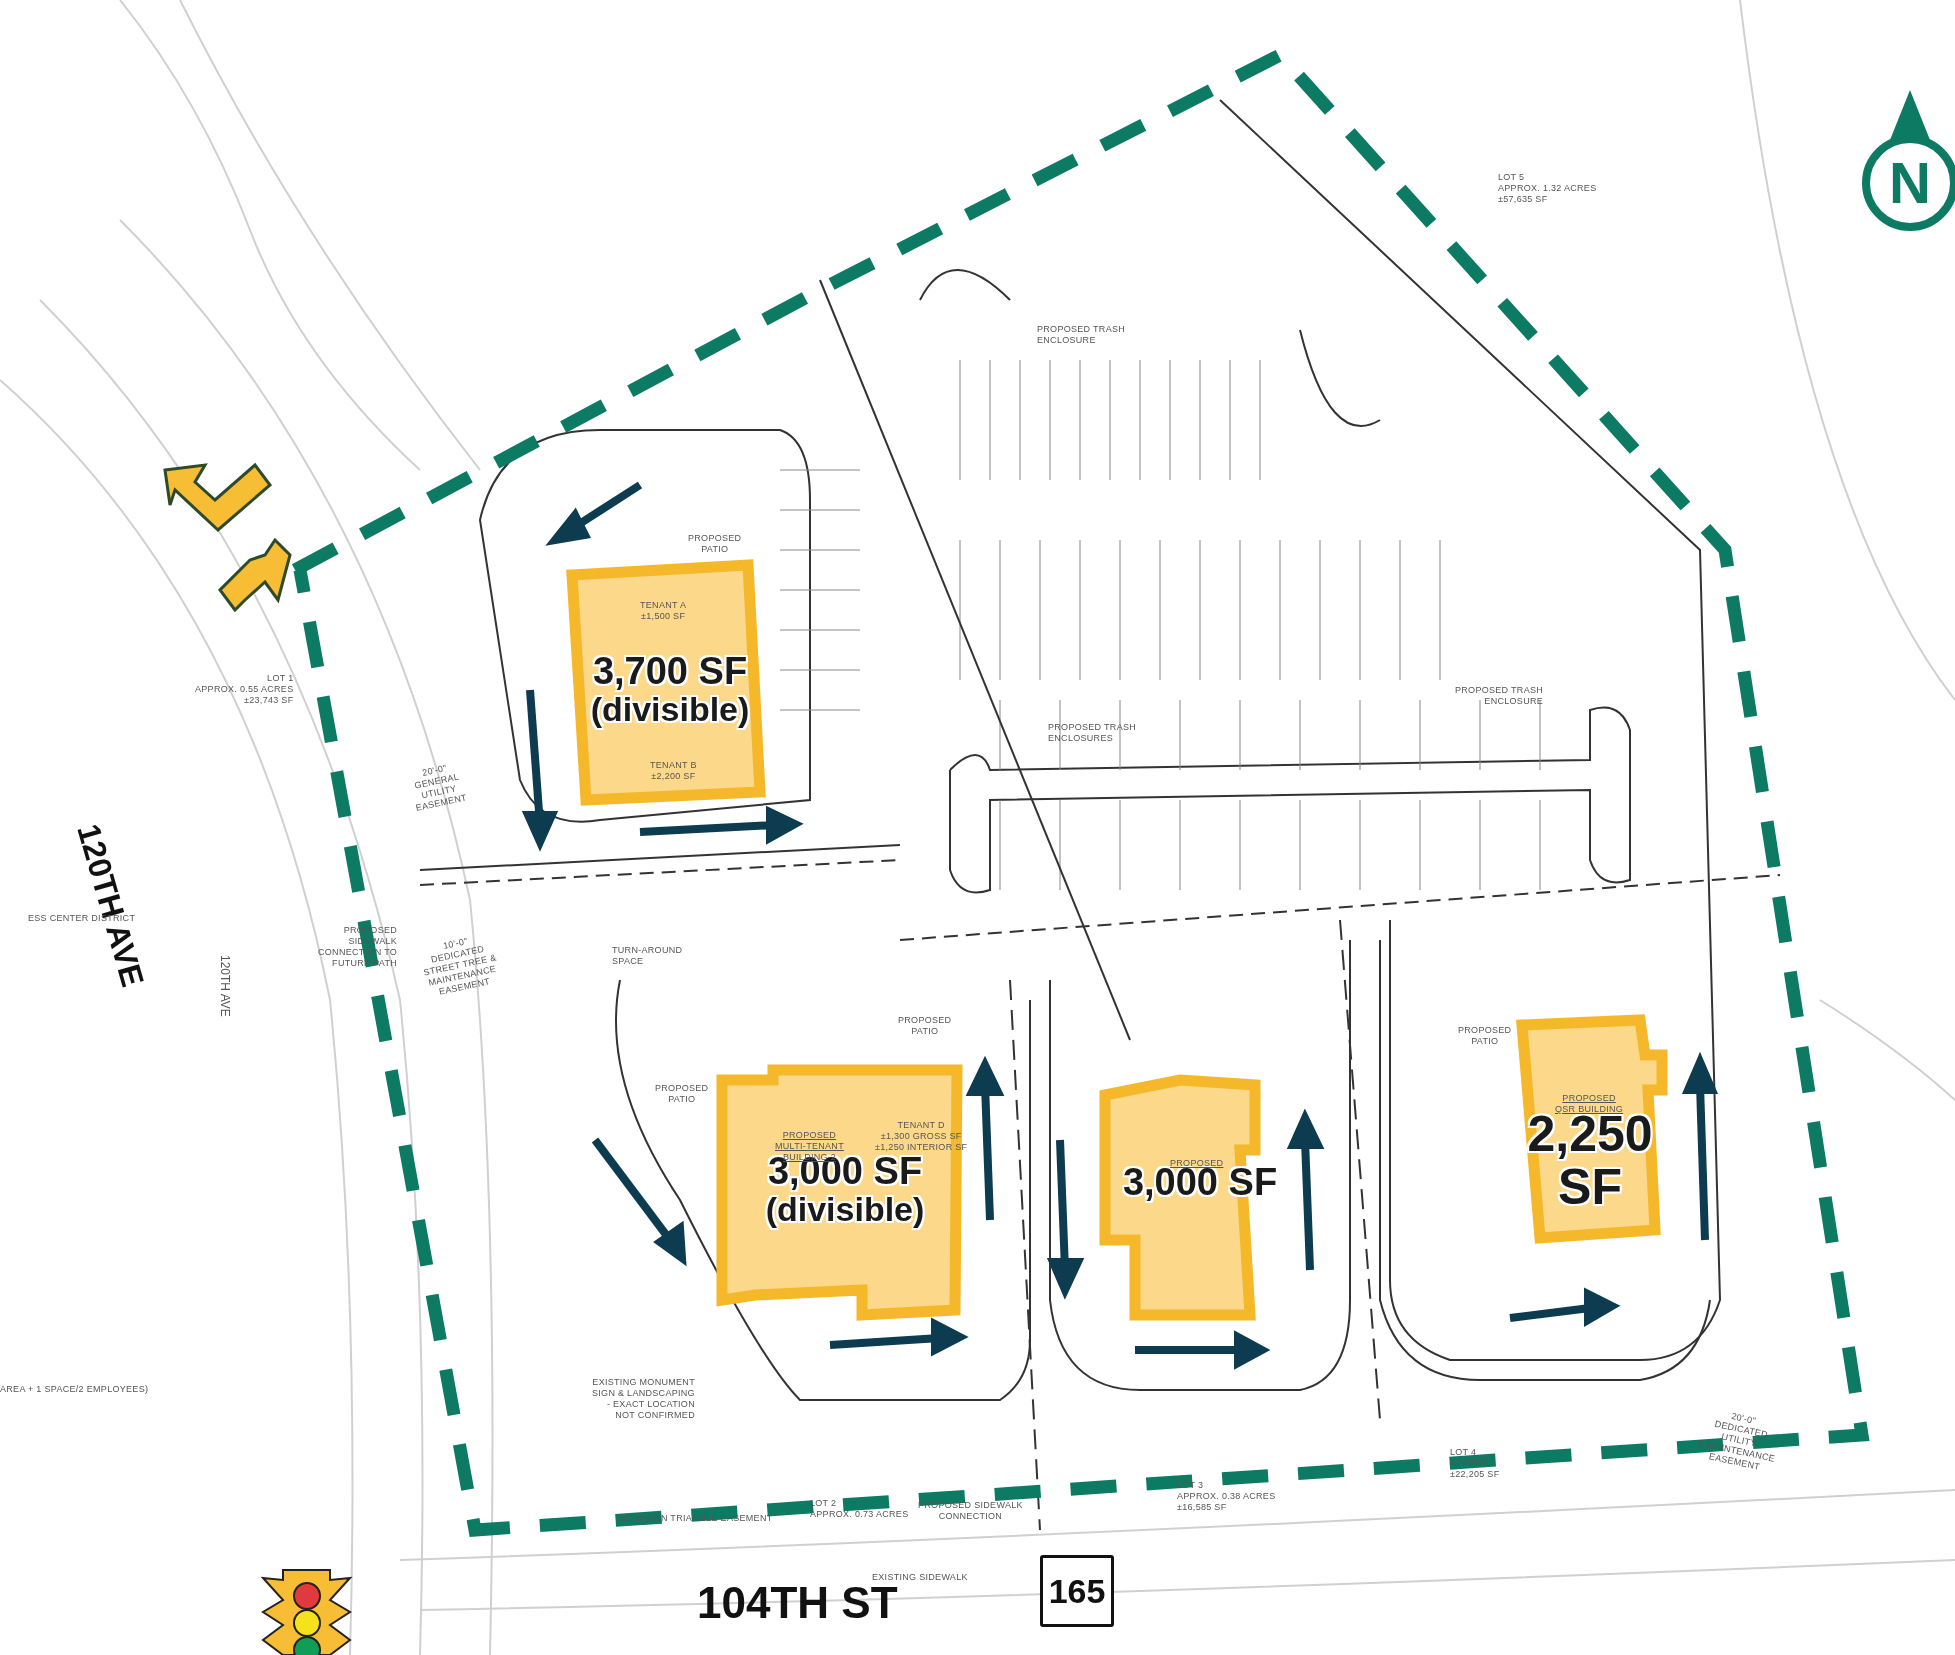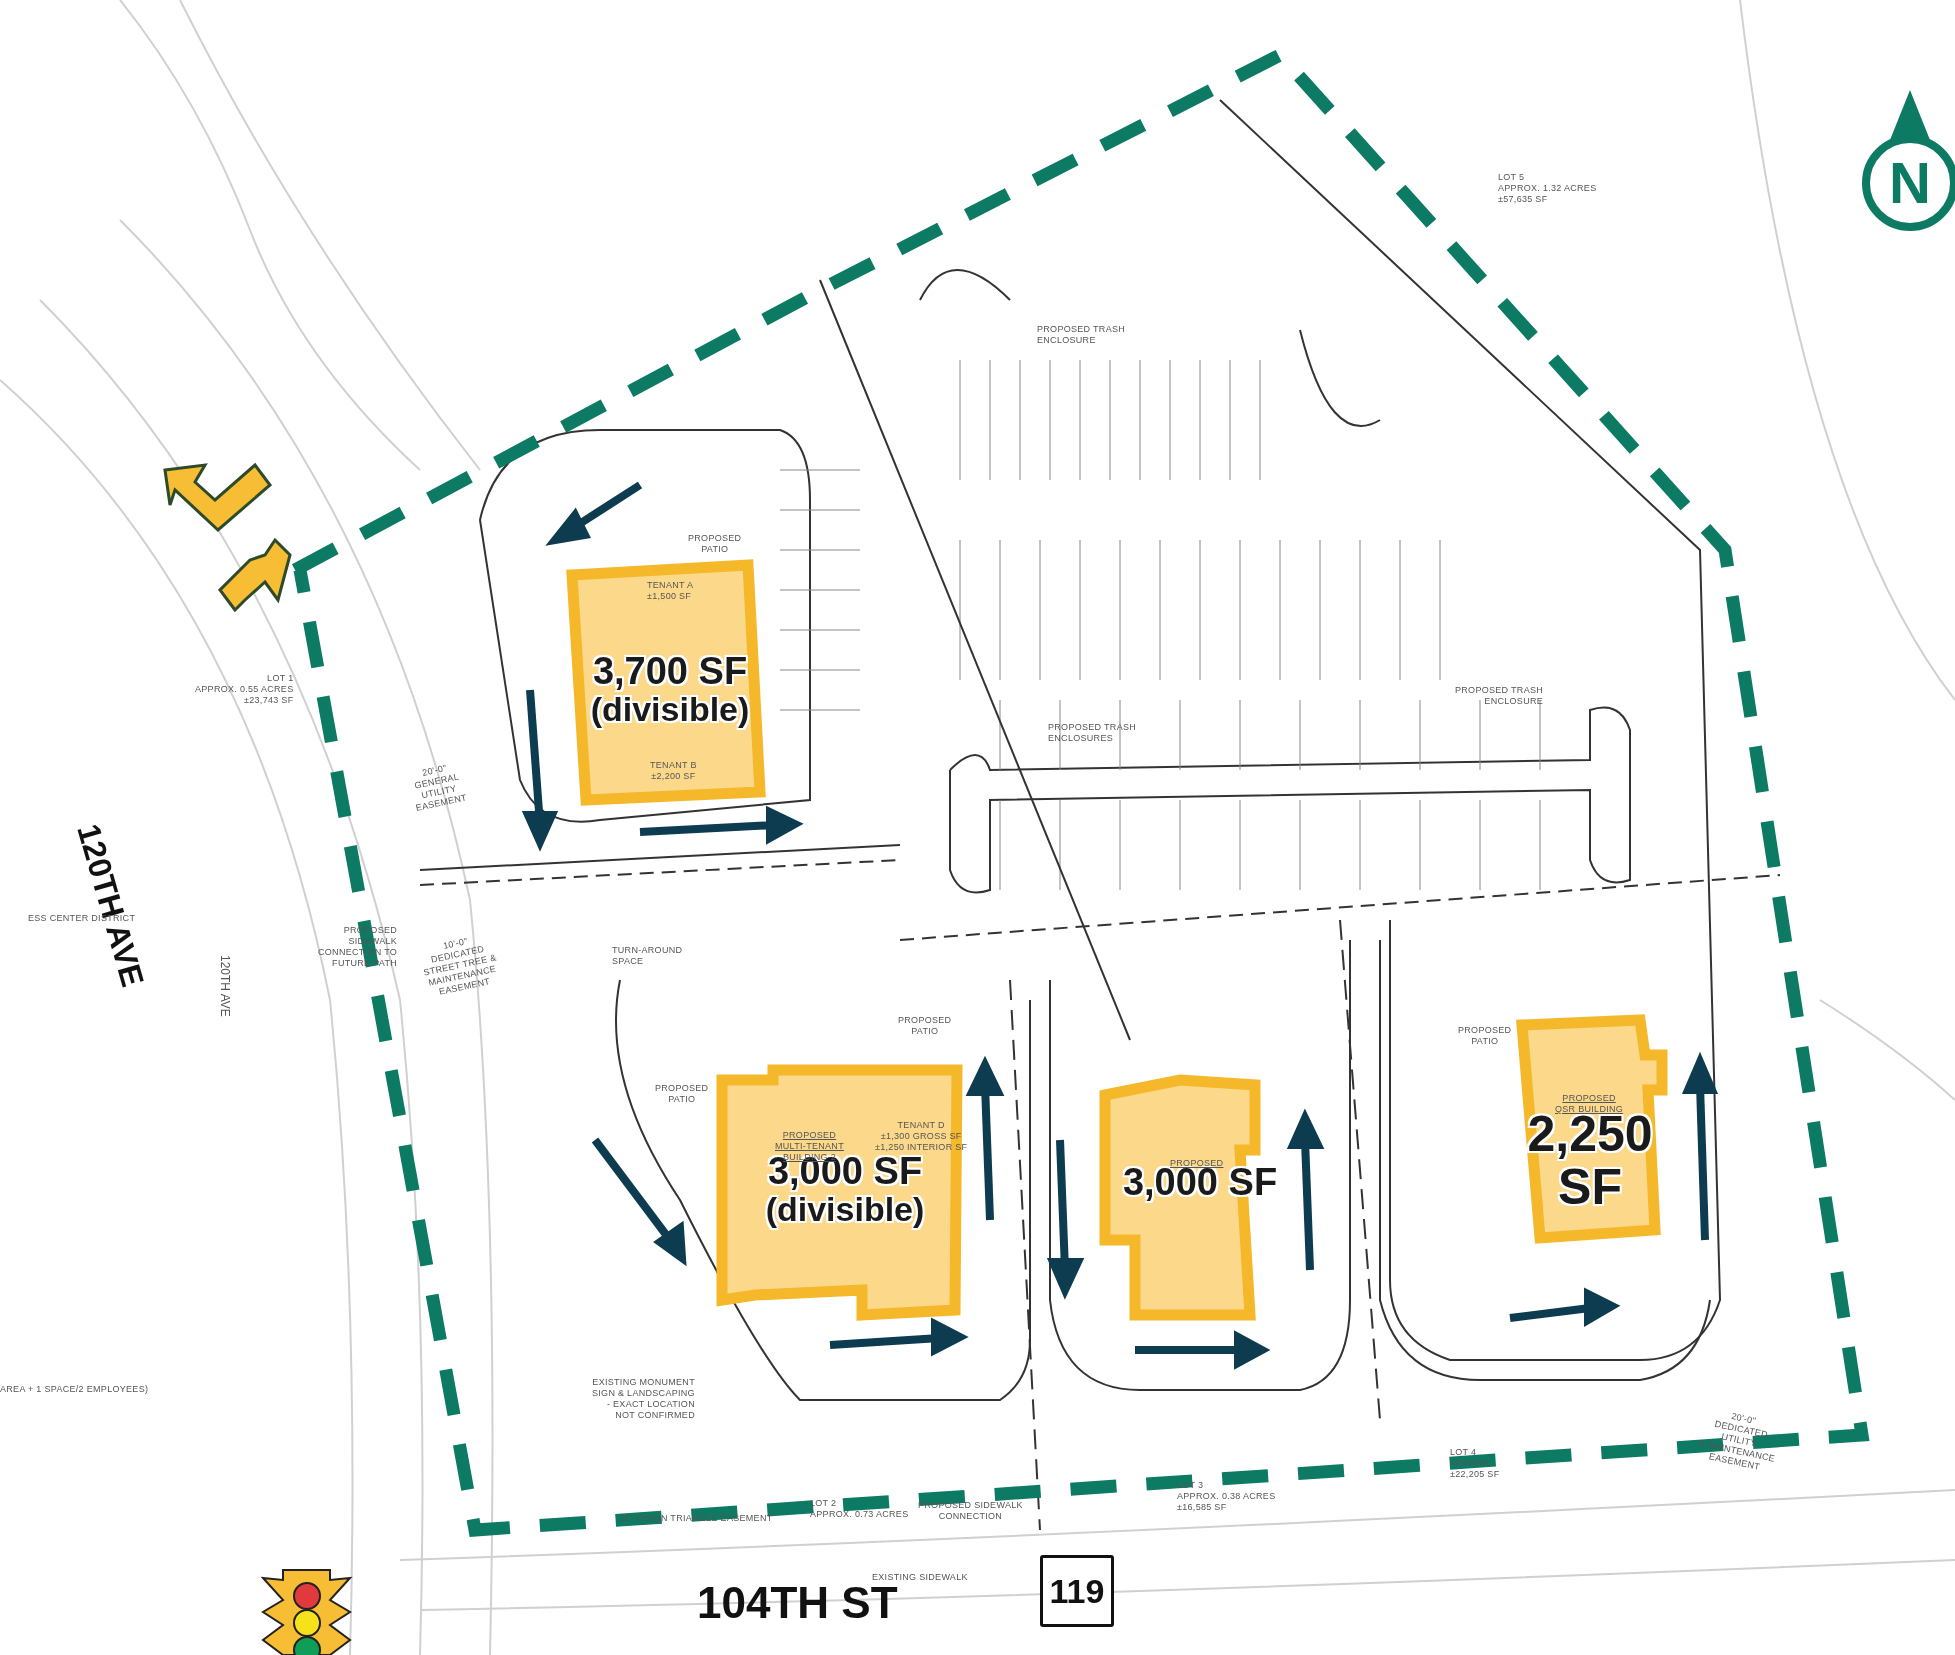--- a/index.html
+++ b/index.html
@@ -165,38 +165,38 @@
   <div style="font-size:38px;">3,000 SF</div>
   <div style="font-size:34px;">(divisible)</div>
 </div>
 <div class="bigsf" style="left:1100px;top:1163px;width:200px;">
   <div style="font-size:38px;">3,000 SF</div>
 </div>
 <div class="bigsf" style="left:1490px;top:1108px;width:200px;">
   <div style="font-size:50px;">2,250 SF</div>
 </div>
 
-<div class="lbl" style="left:640px;top:580px;margin-left:7px;">TENANT A
+<div class="lbl" style="left:640px;top:600px;text-align:center;">TENANT A
 ±1,500 SF</div>
 <div class="lbl" style="left:650px;top:760px;text-align:center;">TENANT B
 ±2,200 SF</div>
 <div class="lbl" style="left:775px;top:1130px;text-align:center;text-decoration:underline;">PROPOSED
 MULTI-TENANT
 BUILDING 2</div>
 <div class="lbl" style="left:875px;top:1120px;text-align:center;">TENANT D
 ±1,300 GROSS SF
 ±1,250 INTERIOR SF</div>
 <div class="lbl" style="left:1170px;top:1158px;text-decoration:underline;">PROPOSED</div>
 <div class="lbl" style="left:1555px;top:1093px;text-align:center;text-decoration:underline;">PROPOSED
 QSR BUILDING</div>
 
 <div class="street" style="left:105px;top:820px;font-size:32px;transform:rotate(74deg);transform-origin:left top;white-space:nowrap;">120TH AVE</div>
 <div class="street" style="left:232px;top:955px;font-size:12px;font-weight:normal;color:#555;transform:rotate(90deg);transform-origin:left top;white-space:nowrap;">120TH AVE</div>
 <div class="street" style="left:697px;top:1578px;font-size:44px;">104TH ST</div>
-<div class="shield">119</div>
+<div class="shield">165</div>
 
 <div class="lbl" style="left:195px;top:673px;text-align:right;">LOT 1
 APPROX. 0.55 ACRES
 ±23,743 SF</div>
 <div class="lbl" style="left:810px;top:1498px;">LOT 2
 APPROX. 0.73 ACRES</div>
 <div class="lbl" style="left:1177px;top:1480px;">LOT 3
 APPROX. 0.38 ACRES
 ±16,585 SF</div>
 <div class="lbl" style="left:1450px;top:1447px;">LOT 4

